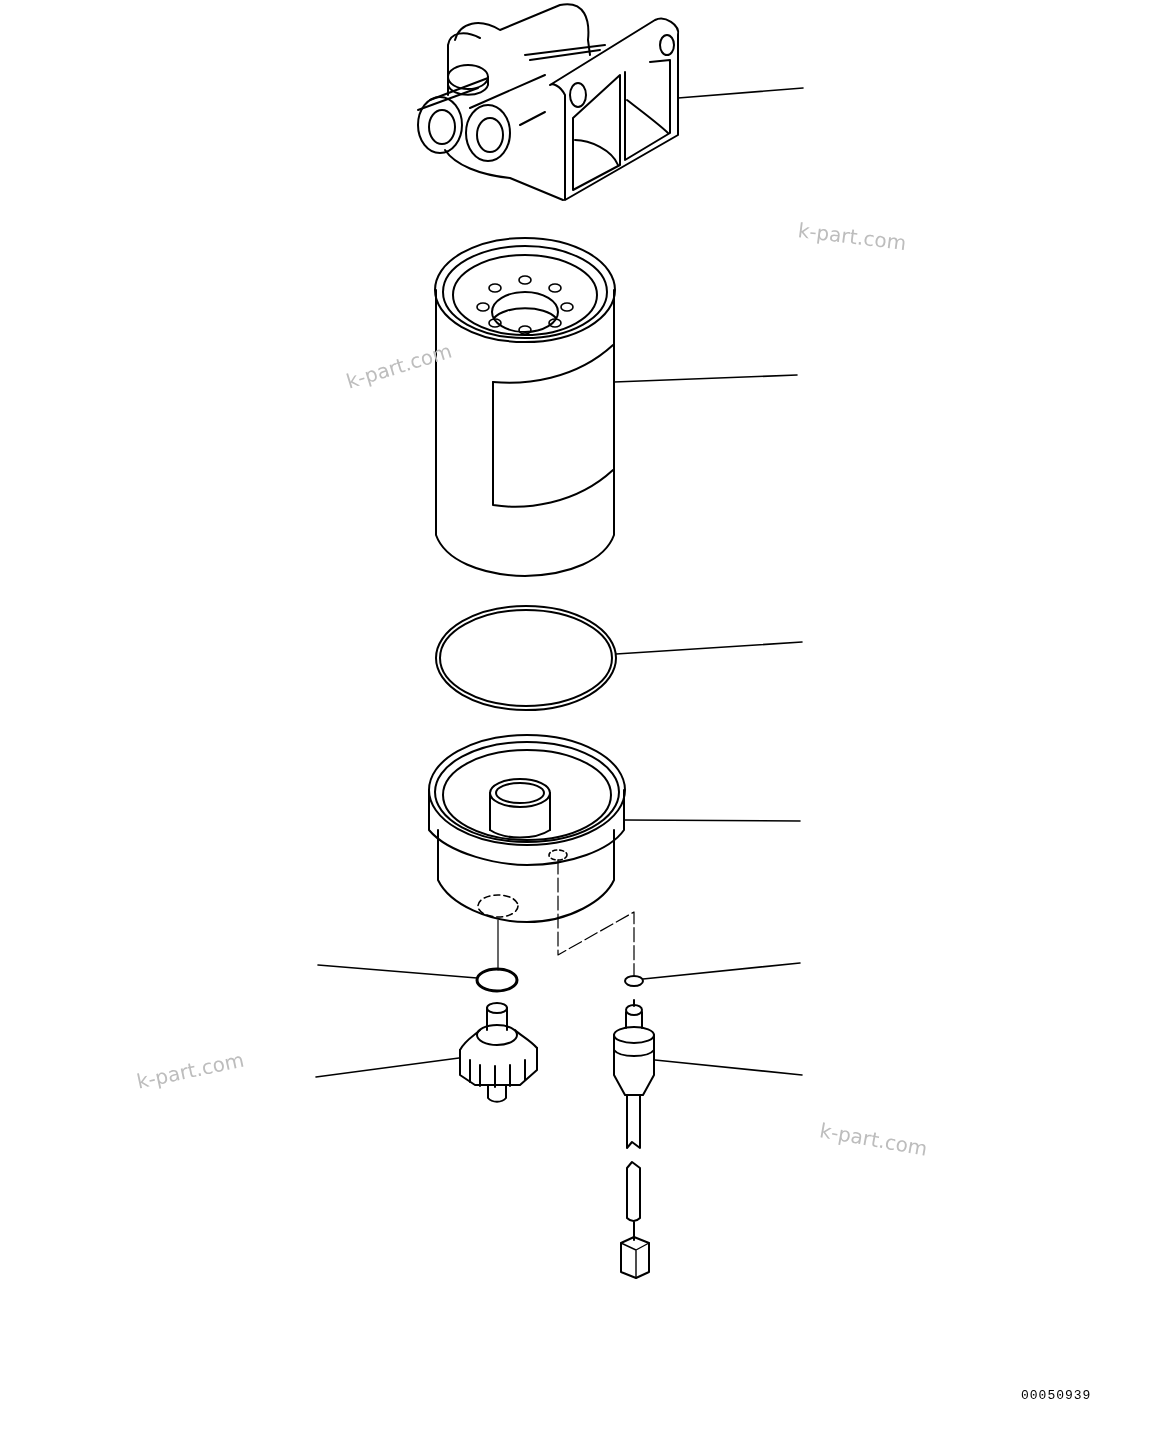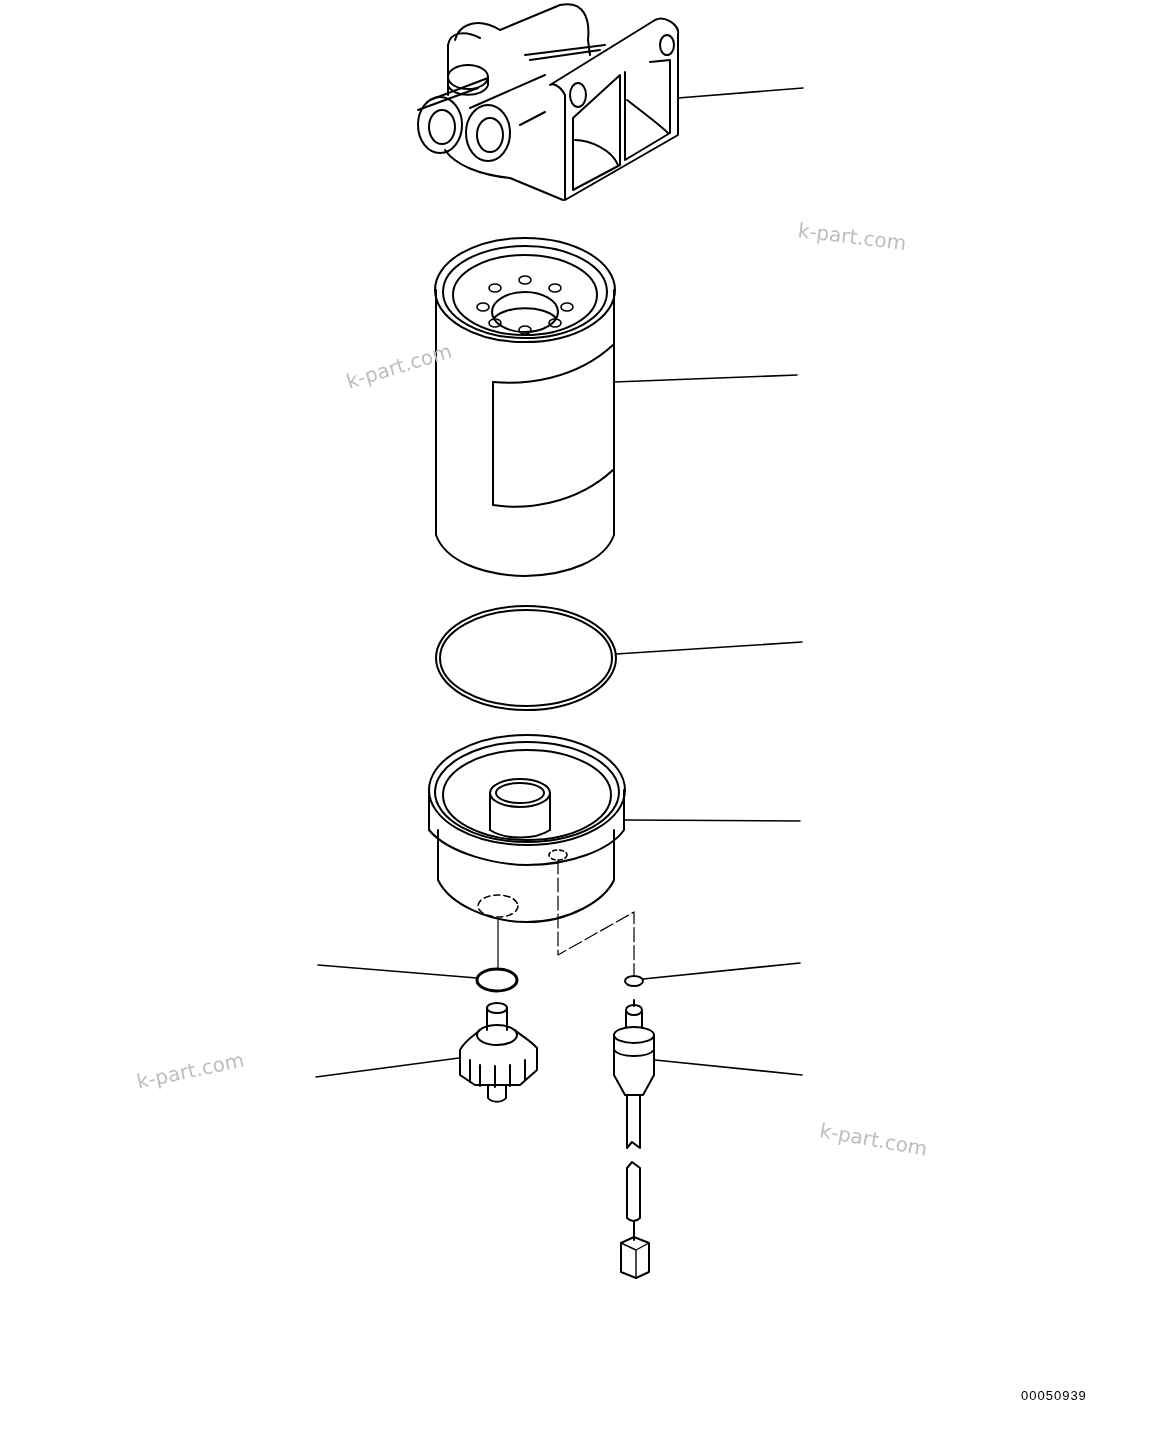--- a/index.html
+++ b/index.html
@@ -1,19 +1,19 @@
 <!DOCTYPE html>
 <html><head>
 <meta charset="utf-8">
 <style>
   html, body { margin:0; padding:0; background:#ffffff; }
   body { width:1163px; height:1434px; position:relative; overflow:hidden; font-family:"Liberation Sans", sans-serif; }
   svg.diagram { position:absolute; left:0; top:0; }
   .wm { position:absolute; color:#bdbdbd; font-size:20px; font-family:"DejaVu Sans", sans-serif; white-space:nowrap; transform-origin:left center; }
-  .fig-id { position:absolute; left:1021px; top:1388px; font-family:Liberation Sans, sans-serif; font-size:13px; color:#000; letter-spacing:1px;text-align:center; }
+  .fig-id { position:absolute; left:1021px; top:1388px; font-family:Liberation Mono, monospace; font-size:13px; color:#000; letter-spacing:1px;text-align:center; }
 </style>
 </head>
 <body>
 
 <svg class="diagram" width="1163" height="1434" viewBox="0 0 1163 1434" fill="none" stroke="#000" stroke-width="2" stroke-linejoin="round" stroke-linecap="round">
 
   <g>
     <path d="M455 40 C460 22 480 18 500 30 L560 5 C585 0 590 20 588 40 L590 55"></path>
     <path d="M448 95 L448 45 C450 32 465 30 480 38"></path>
     <ellipse cx="468" cy="77" rx="20" ry="12"></ellipse>

